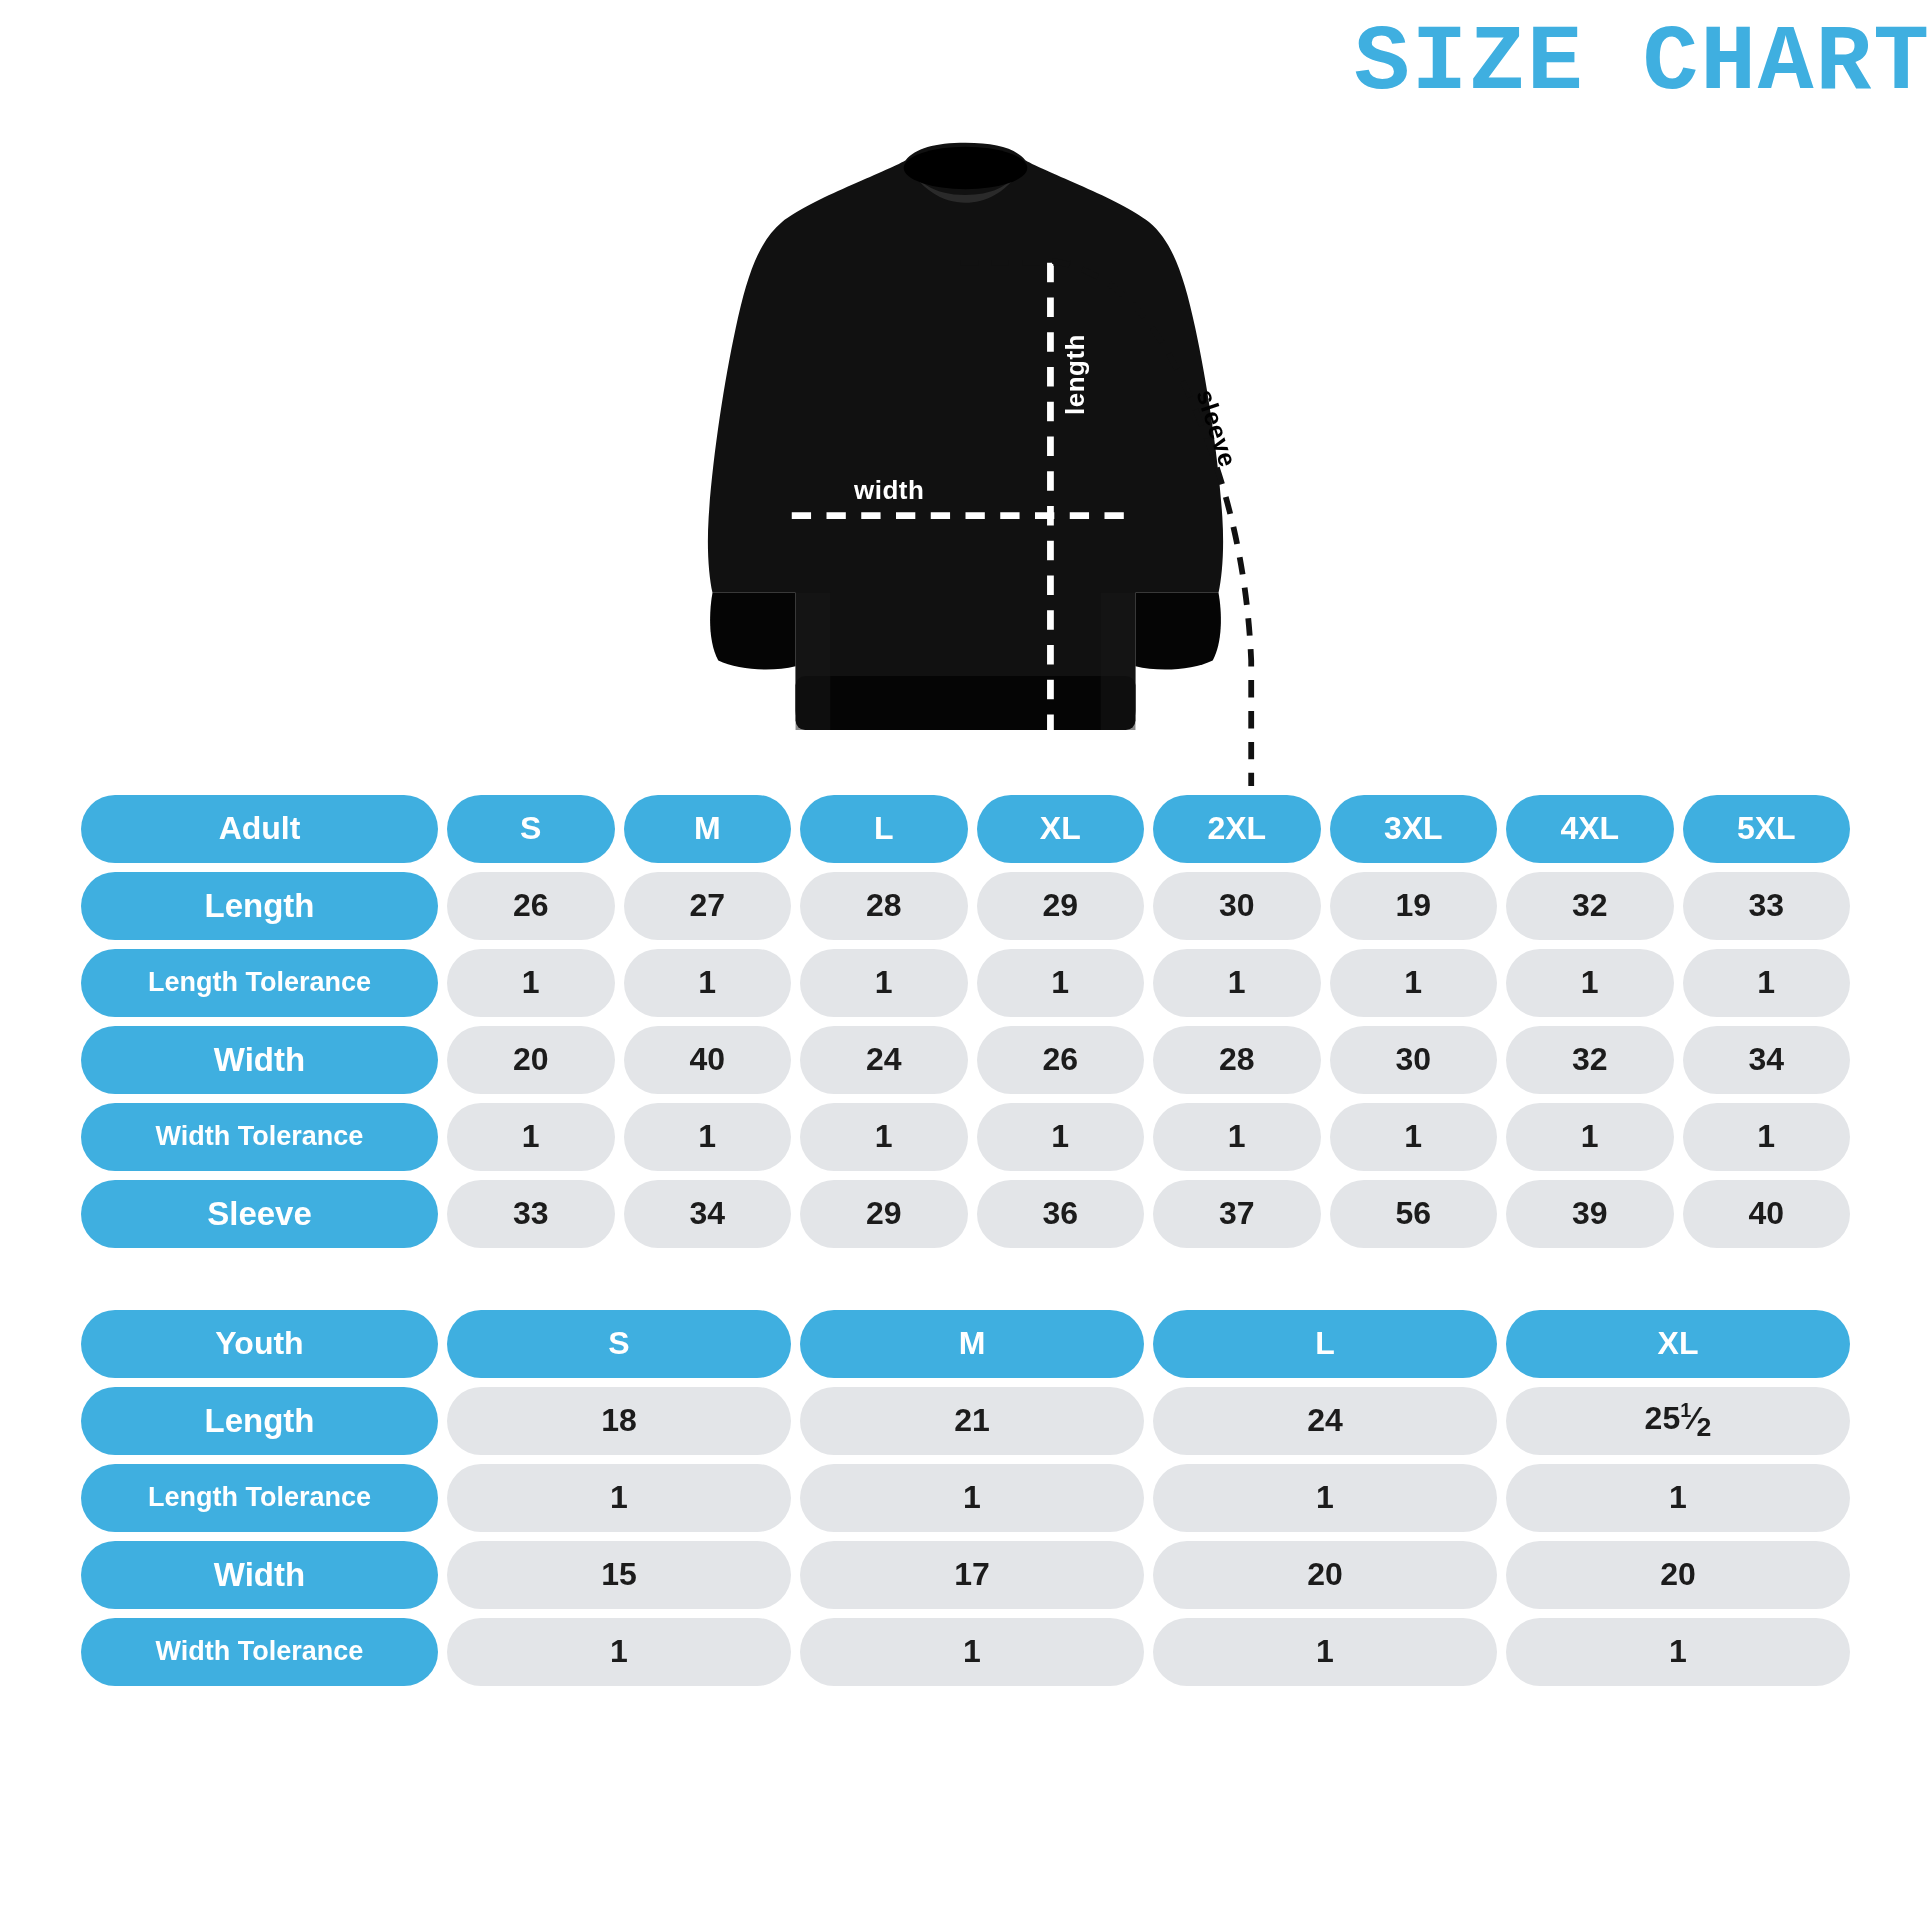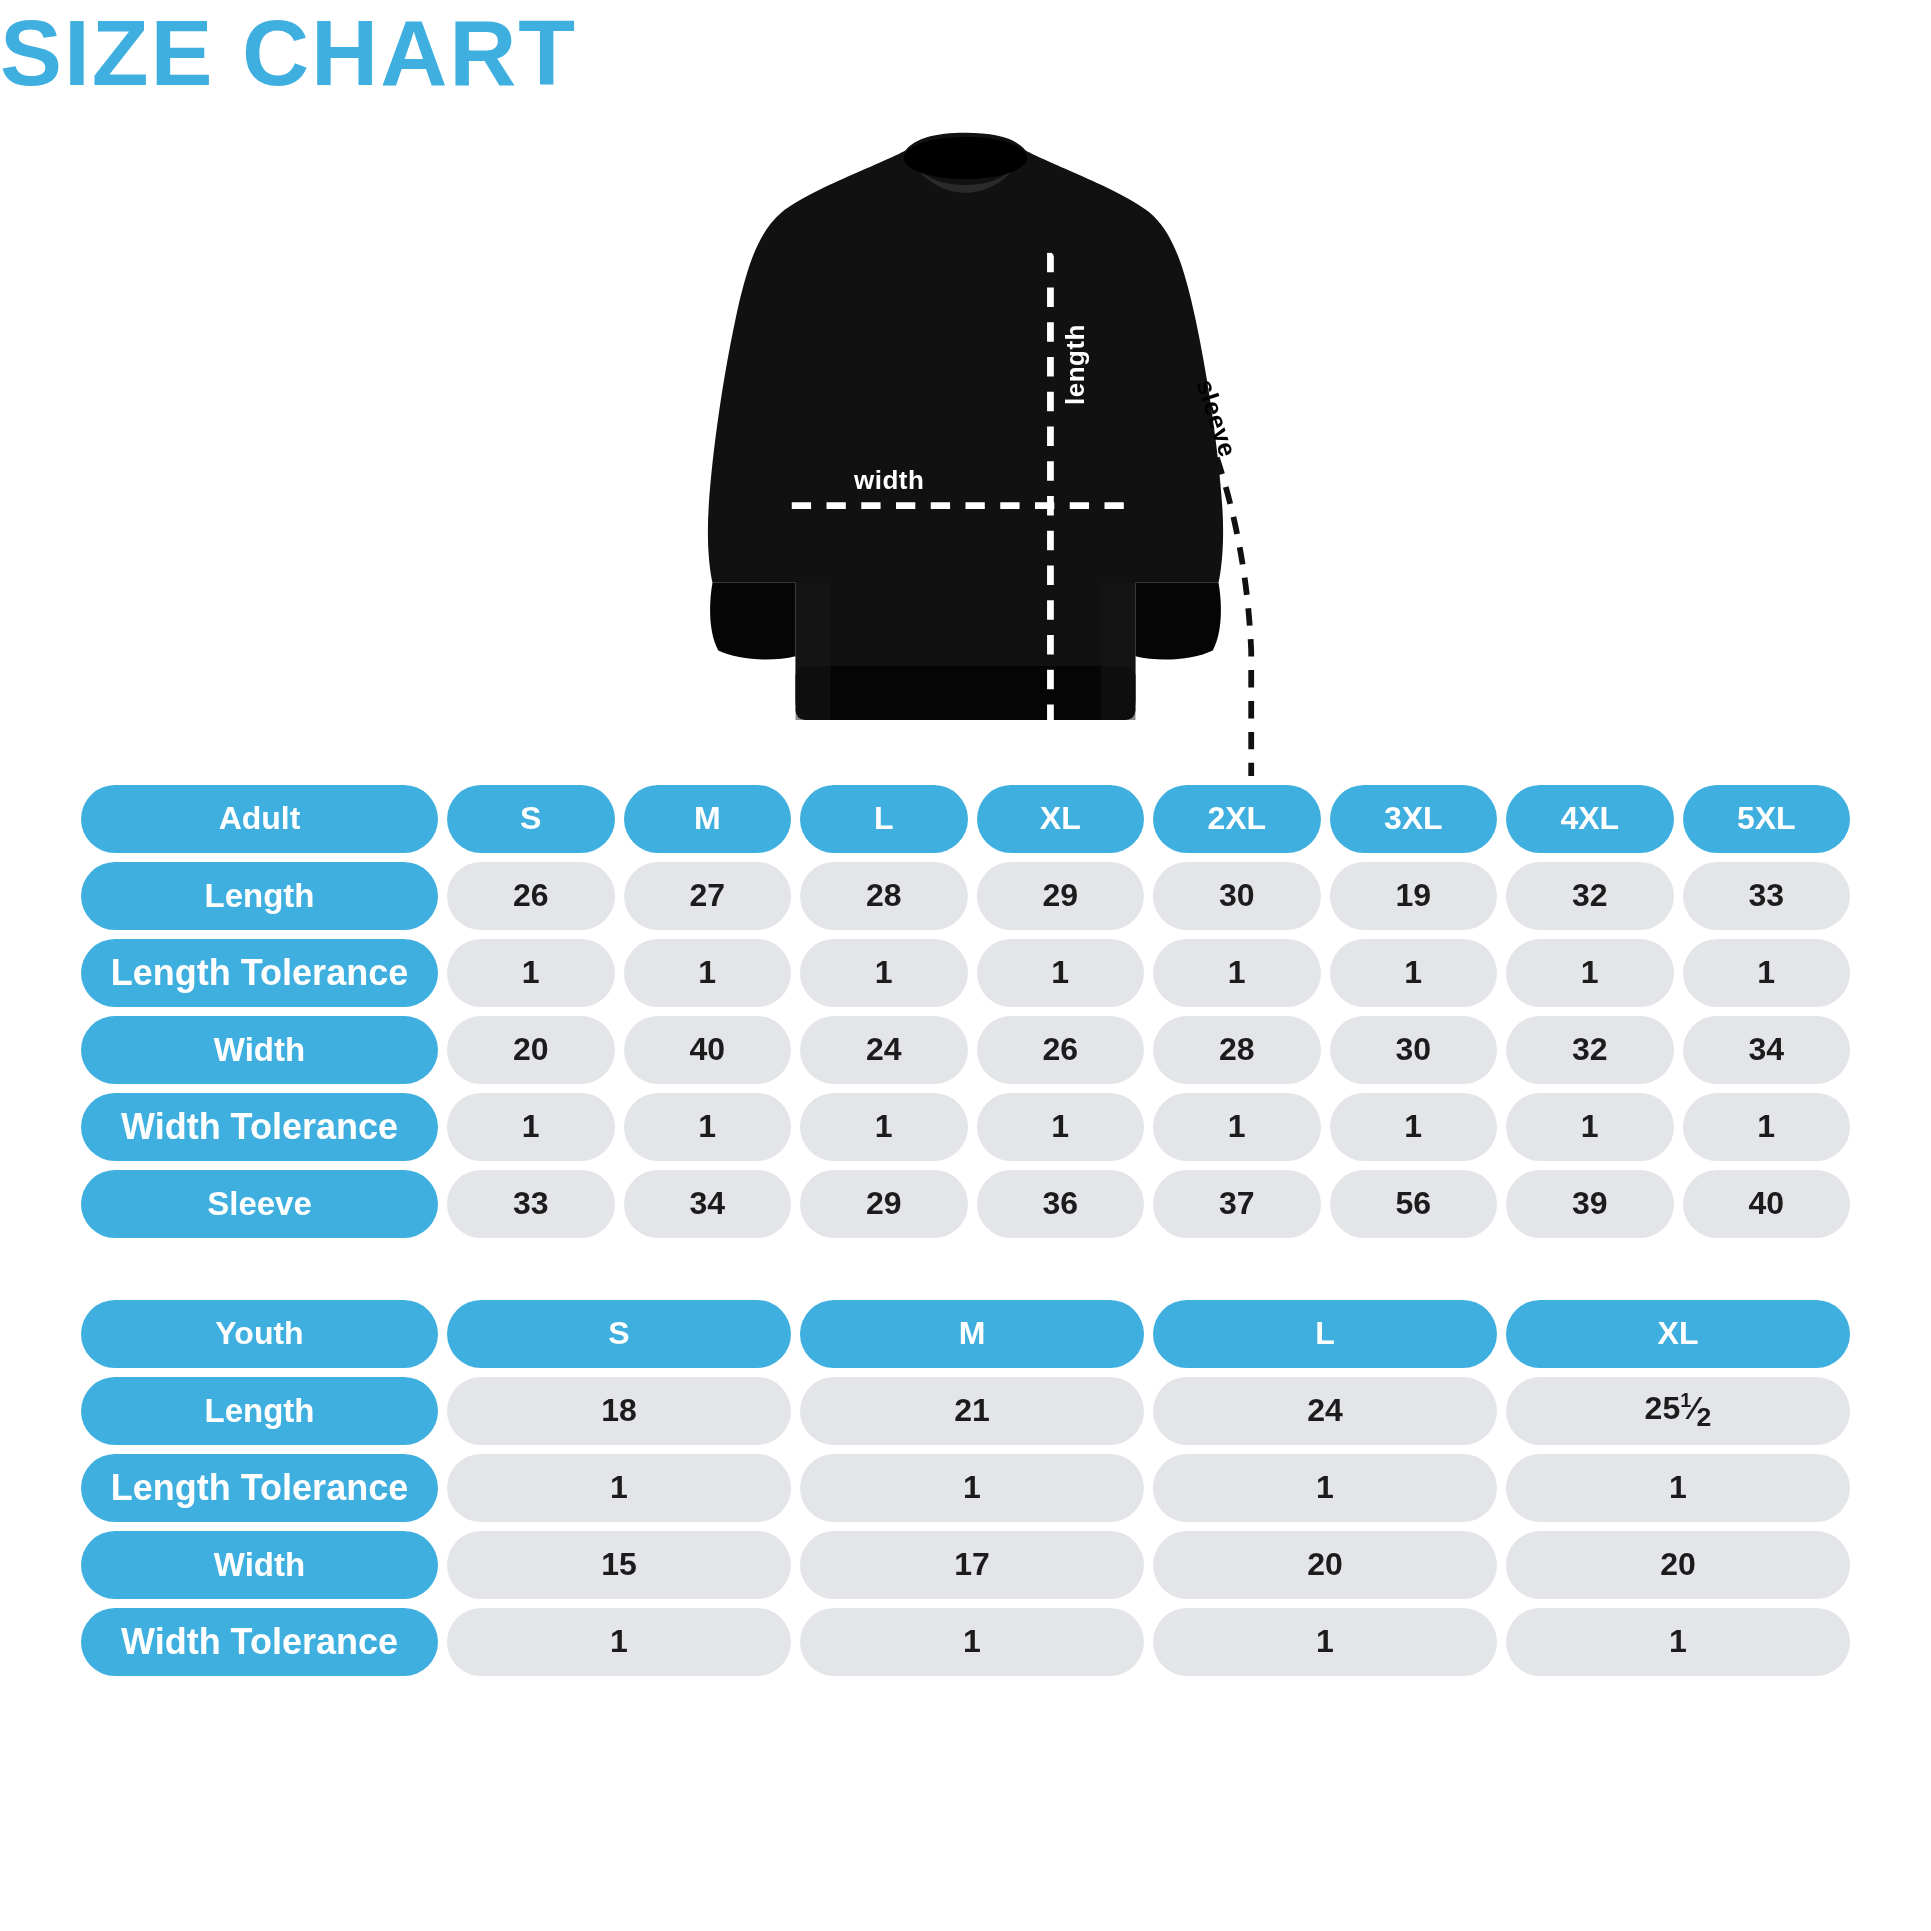--- a/index.html
+++ b/index.html
@@ -14,27 +14,28 @@
   .page {
     position: relative;
     width: 1931px;
     height: 1931px;
     background: #ffffff;
     overflow: hidden;
   }
 
   
   .title {
-    text-align: left;
+    text-align: right;
     font-size: 93px;
     font-weight: bold;
     letter-spacing: 1.9px;
     color: #3FAFE0;
-    padding-top: 7px;
+    padding-top: 17px;
     line-height: 1.0;
+    font-family: Liberation Mono, monospace;
   }
 
   
   .garment-area {
     position: relative;
     width: 1931px;
     height: 666px;
     margin-top: 9.7px;
   }
   .shirt {
@@ -97,21 +98,21 @@
   td.head {
     background: #3FAFE0;
     color: #ffffff;
   }
   td.rowlabel {
     background: #3FAFE0;
     color: #ffffff;
     font-size: 33px;
   }
   td.rowlabel.small {
-    font-size: 36px;
+    font-size: 27px;
   }
   .adult-table td:first-child { width: 357px; }
   .youth-table td:first-child { width: 357px; text-align: center; }
   .gap { height: 44px; }
   sup { font-size: 0.62em; vertical-align: super; }
 </style>
 </head>
 <body>
 
 <div class="page">

